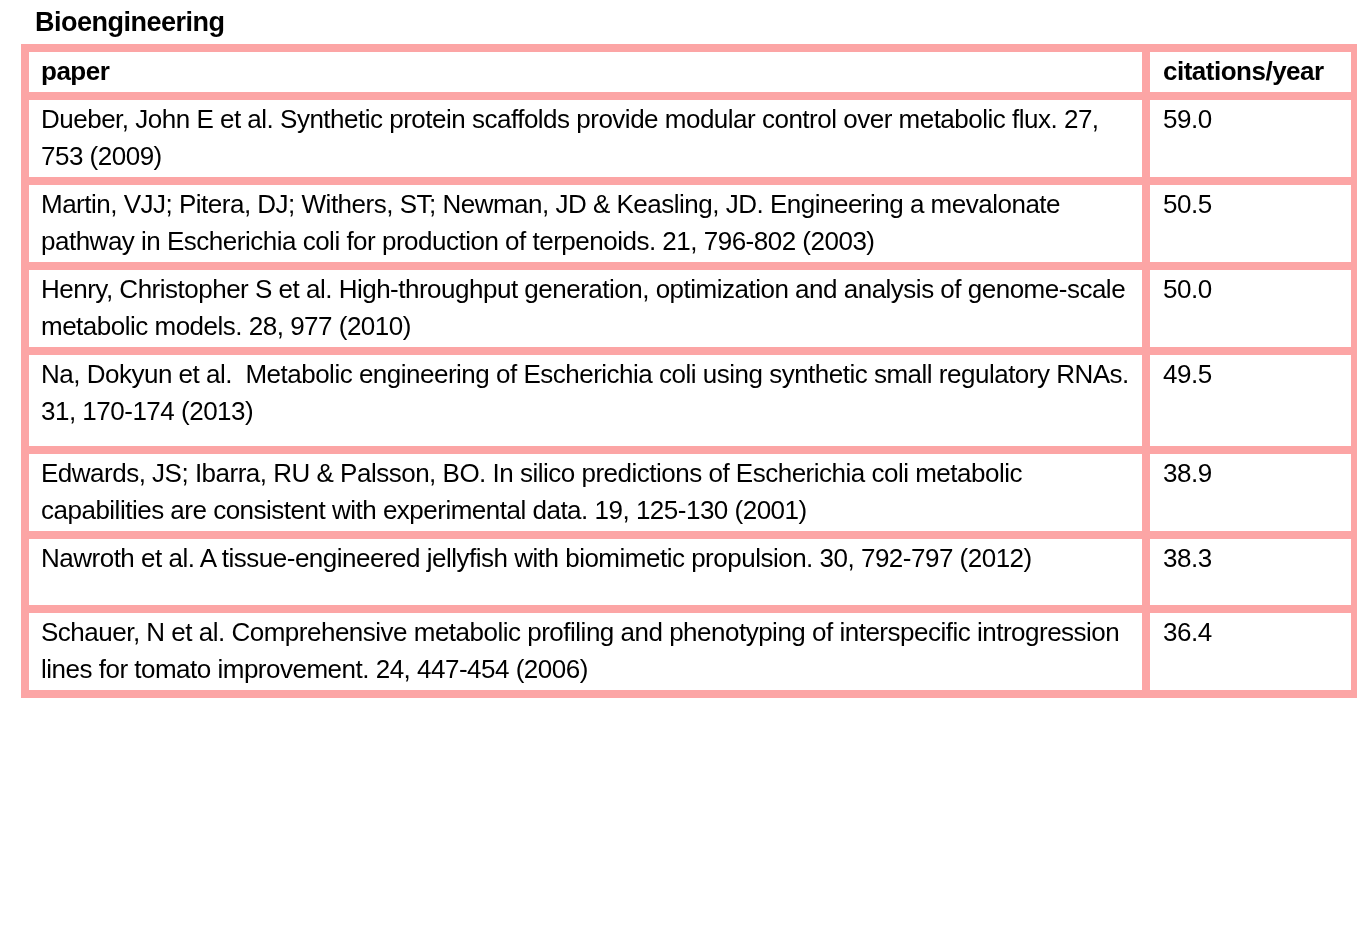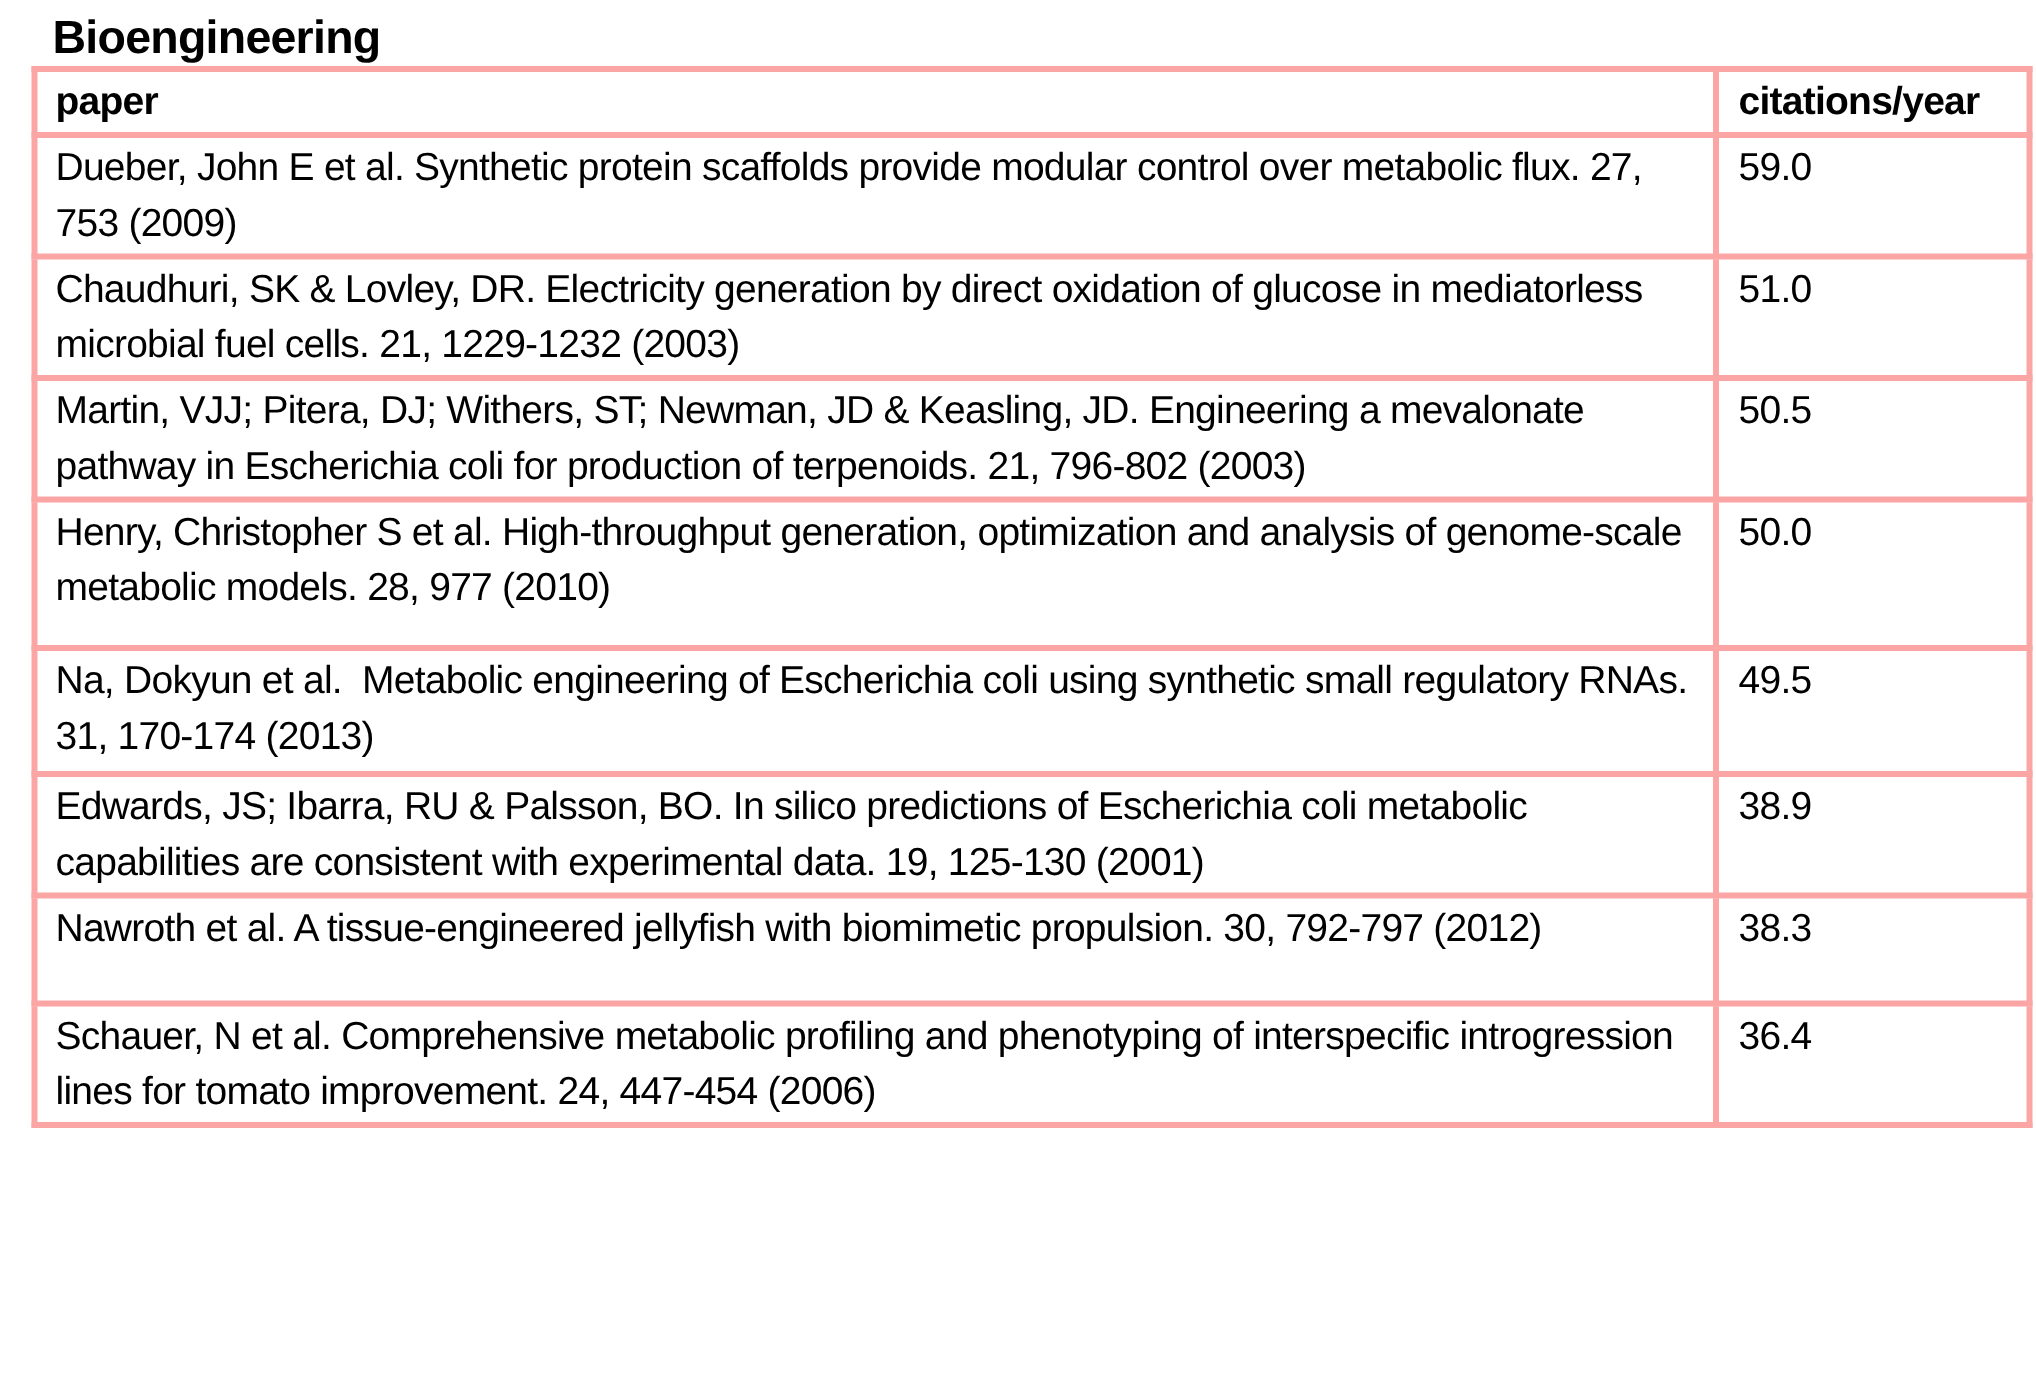--- a/index.html
+++ b/index.html
@@ -12,37 +12,37 @@
     height: 928px;
     position: relative;
     font-family: "Liberation Sans", sans-serif;
     color: #000000;
     overflow: hidden;
   }
   .doc-title {
     position: absolute;
     left: 35px;
     top: 7px;
-    font-size: 31px;
+    font-size: 27px;
     font-weight: 700;
     letter-spacing: -0.5px;
   }
   table.papers-table {
     position: absolute;
     left: 21px;
     top: 44px;
     width: 1330px;
     border-collapse: collapse;
     table-layout: fixed;
     border: 3px solid #000000;
   }
   col.col-paper     { width: 1121px; }
   col.col-citations { width: 209px; }
   th, td {
-    border: 4px solid #fca5a5;
+    border: 8px solid #fca5a5;
     vertical-align: top;
     font-size: 26px;
     line-height: 37px;
     letter-spacing: -0.5px;
     text-align: left;
   }
   th { font-weight: 700; }
   .paper-cell     { padding: 1px 10px 2px 12px; white-space: pre-wrap; }
   .citations-cell { padding: 1px 8px 2px 13px; }
   thead tr { height: 38px; }
@@ -75,24 +75,20 @@
         <th class="citations-cell">citations/year</th>
       </tr>
     </thead>
     <tbody id="rows">
 
   <tr>
     <td class="paper-cell">Dueber, John E et al. Synthetic protein scaffolds provide modular control over metabolic flux. 27, 753 (2009)</td>
     <td class="citations-cell">59.0</td>
   </tr>
 
-  <tr>
-    <td class="paper-cell">Chaudhuri, SK &amp; Lovley, DR. Electricity generation by direct oxidation of glucose in mediatorless microbial fuel cells. 21, 1229-1232 (2003)</td>
-    <td class="citations-cell">51.0</td>
-  </tr>
 
   <tr>
     <td class="paper-cell">Martin, VJJ; Pitera, DJ; Withers, ST; Newman, JD &amp; Keasling, JD. Engineering a mevalonate pathway in Escherichia coli for production of terpenoids. 21, 796-802 (2003)</td>
     <td class="citations-cell">50.5</td>
   </tr>
 
   <tr>
     <td class="paper-cell">Henry, Christopher S et al. High-throughput generation, optimization and analysis of genome-scale metabolic models. 28, 977 (2010)</td>
     <td class="citations-cell">50.0</td>
   </tr>

